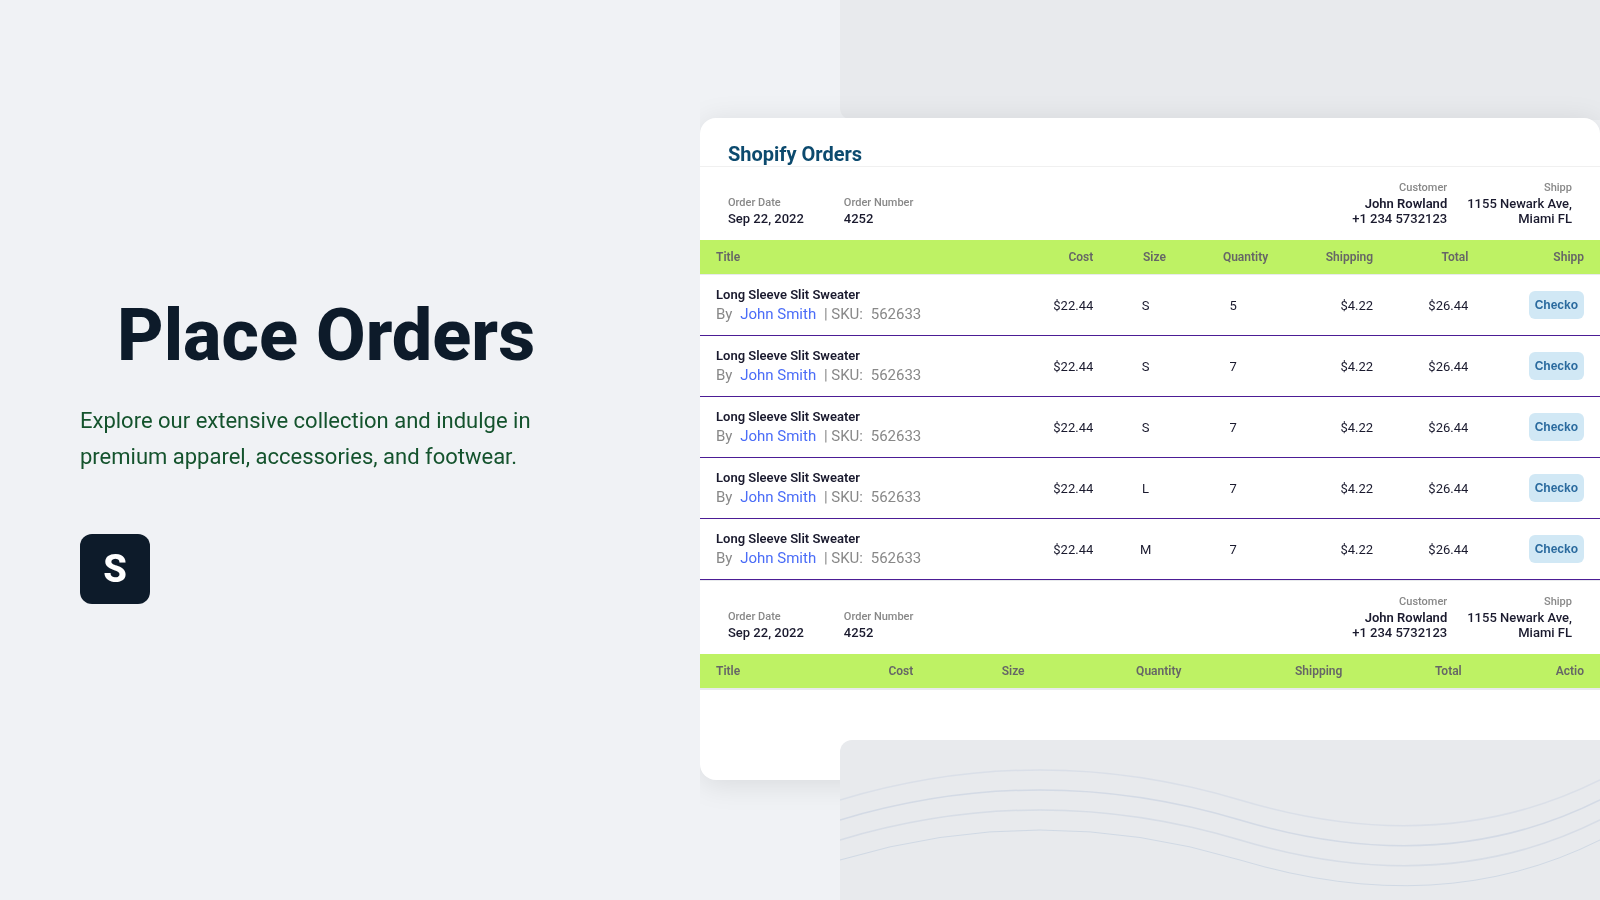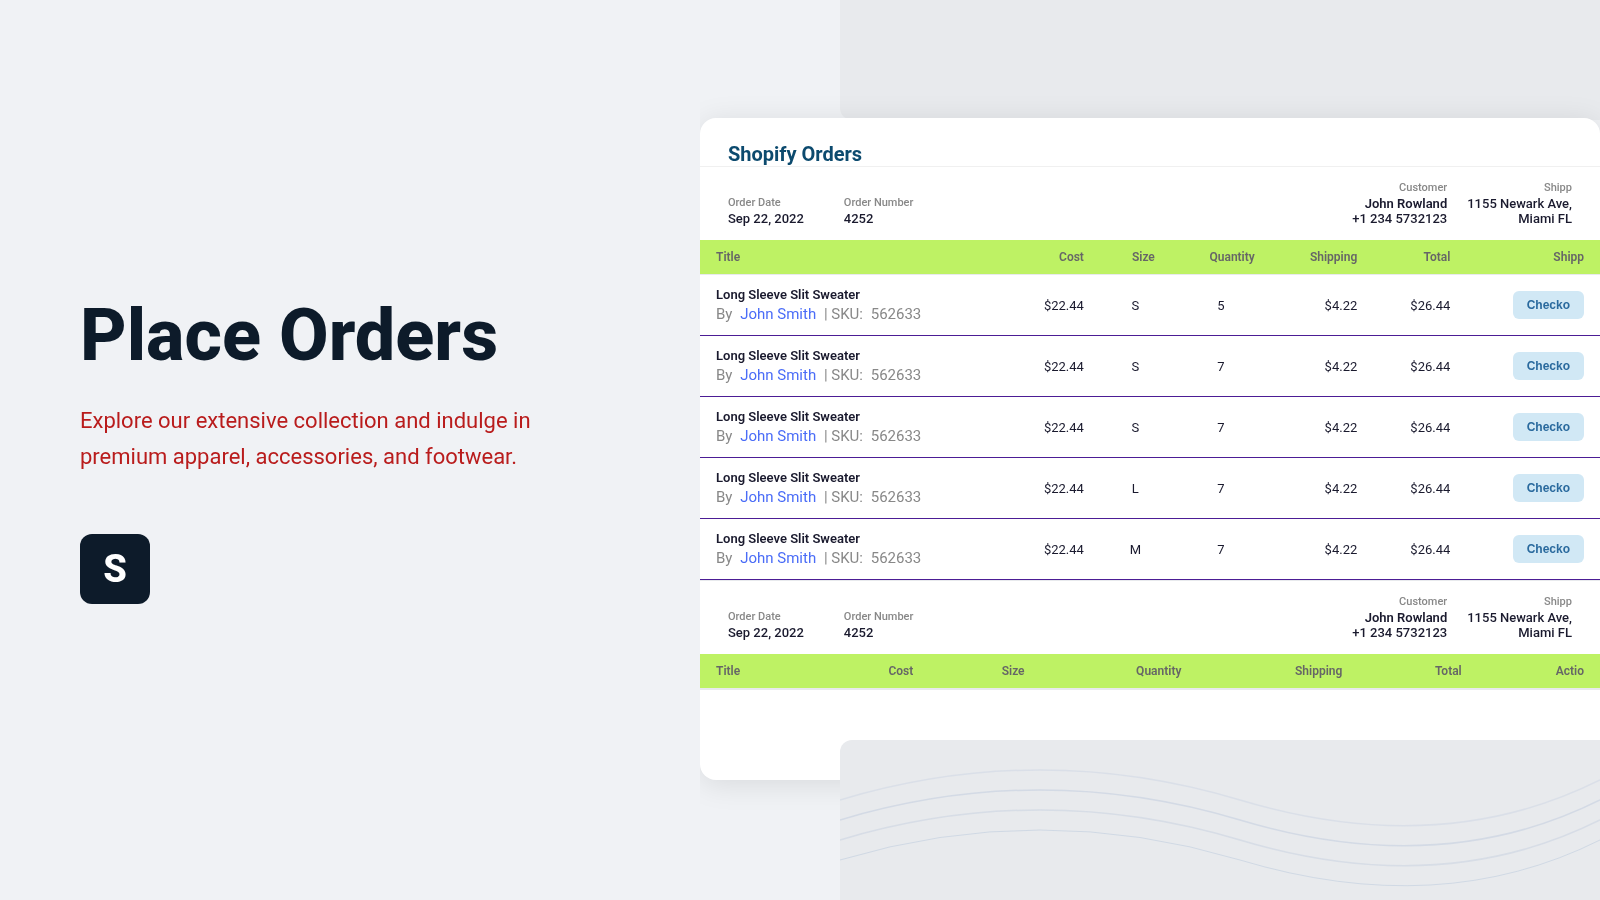--- a/index.html
+++ b/index.html
@@ -25,25 +25,26 @@
       justify-content: center;
       padding: 80px;
     }
 
     .hero-title {
       font-size: 72px;
       font-weight: 800;
       color: #0d1b2a;
       line-height: 1.1;
       margin-bottom: 28px;
+      margin-left: 37px;
     }
 
     .hero-subtitle {
       font-size: 22px;
-      color: #b91c1c;
+      color: #14532d;
       line-height: 1.6;
       max-width: 500px;
       margin-bottom: 60px;
     }
 
     .brand-logo {
       display: flex;
       align-items: center;
       gap: 16px;
     }
@@ -202,21 +203,21 @@
     .product-meta .sku-label {
       color: #888;
       margin: 0 4px;
     }
 
     .checkout-btn {
       background: #d1e8f5;
       color: #2a6a9e;
       border: none;
       border-radius: 6px;
-      padding: 7px 14px;
+      padding: 7px 6px;
       font-size: 12px;
       font-weight: 600;
       cursor: pointer;
       white-space: nowrap;
     }
 
     
     .bottom-decorative {
       position: absolute;
       bottom: 0;

